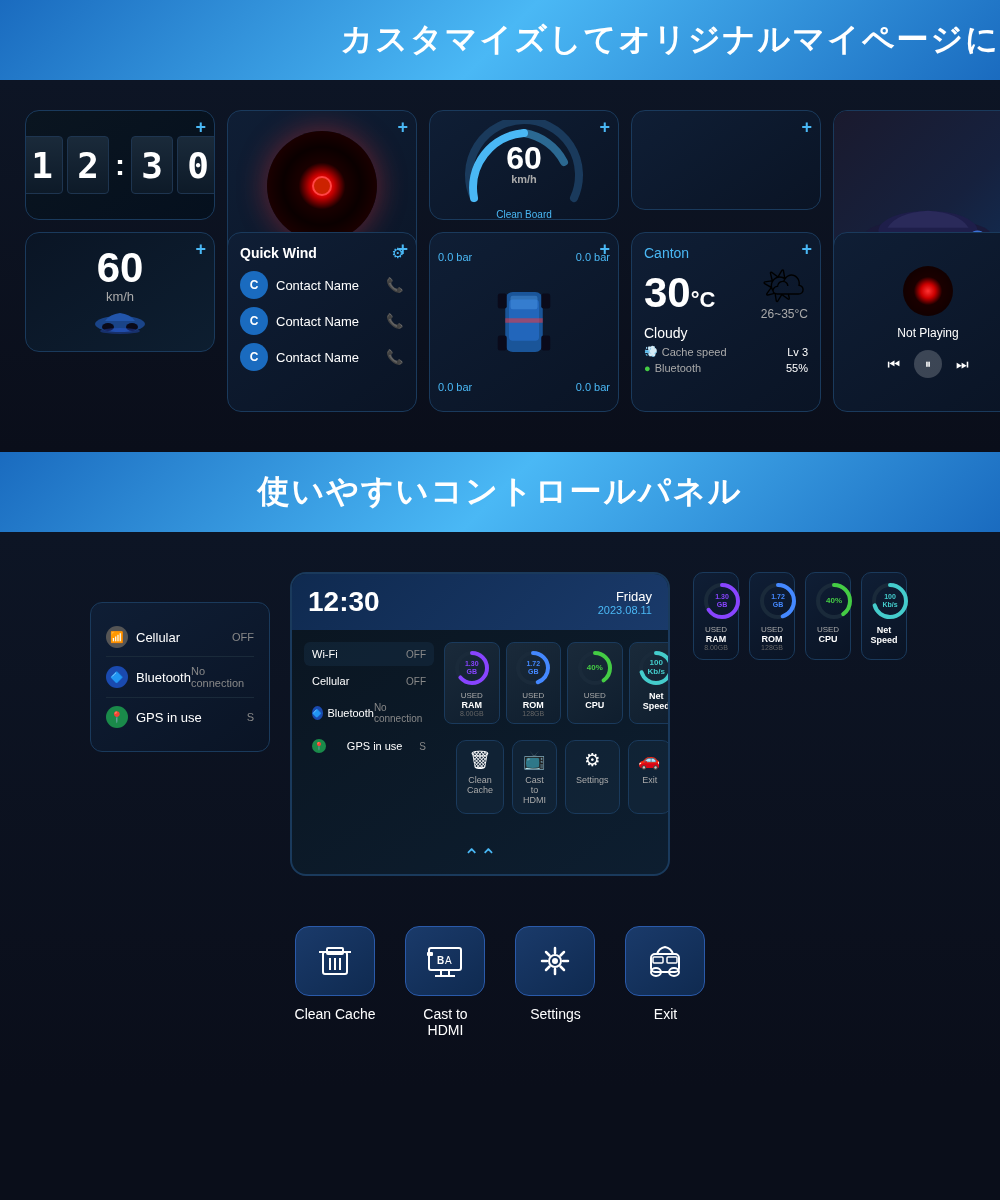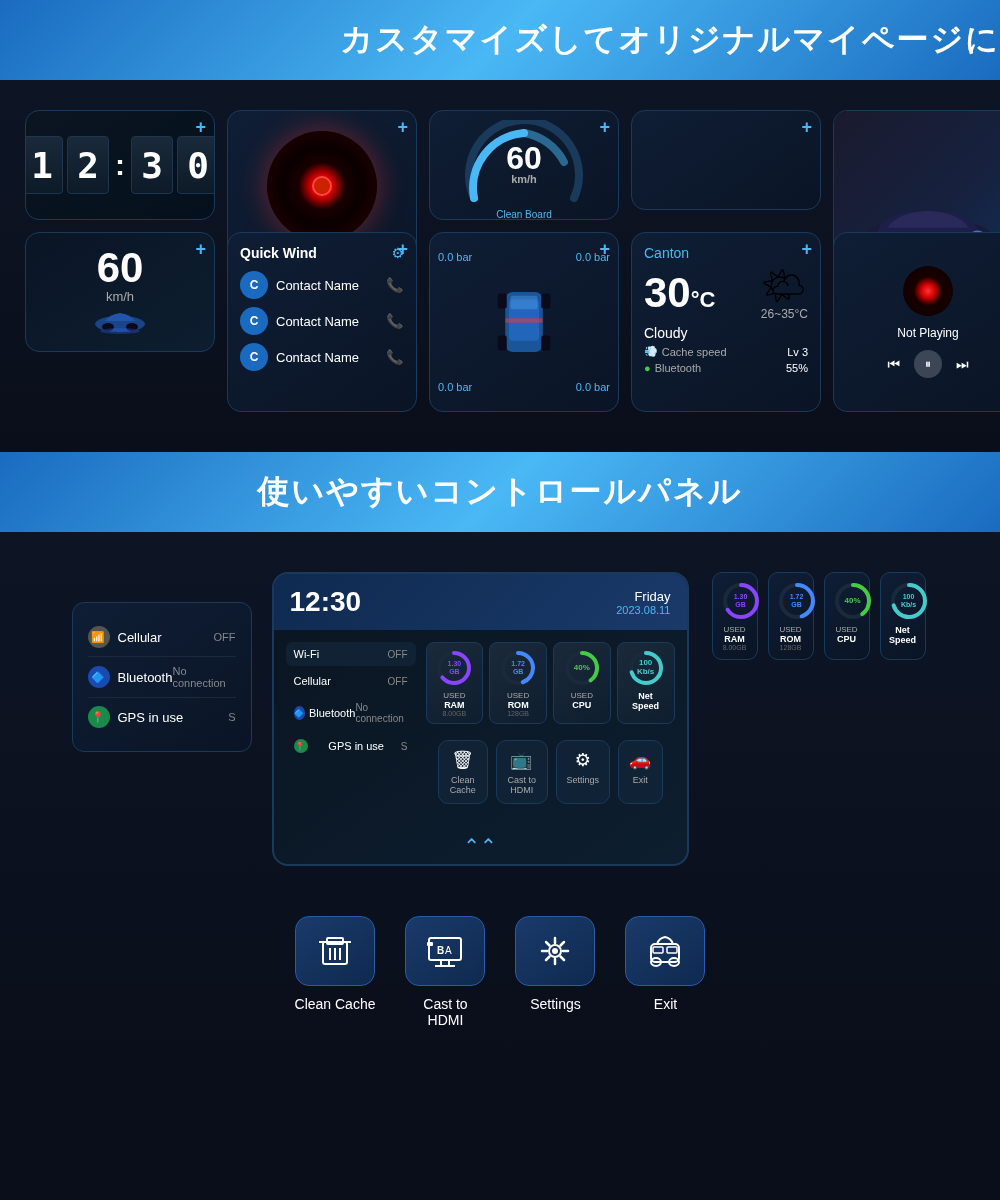--- a/index.html
+++ b/index.html
@@ -500,21 +500,21 @@
     .sidebar-value {
       color: #888;
       font-size: 11px;
     }
 
     
     .tablet-display {
       background: linear-gradient(145deg, #0a1520, #0d1e30);
       border: 2px solid #1a3a5c;
       border-radius: 16px;
-      width: 417px;
+      width: 380px;
       flex-shrink: 0;
       overflow: hidden;
       position: relative;
     }
     .tablet-header {
       background: linear-gradient(135deg, #0f2a50, #1a3a6a);
       padding: 12px 16px;
       display: flex;
       justify-content: space-between;
       align-items: center;

